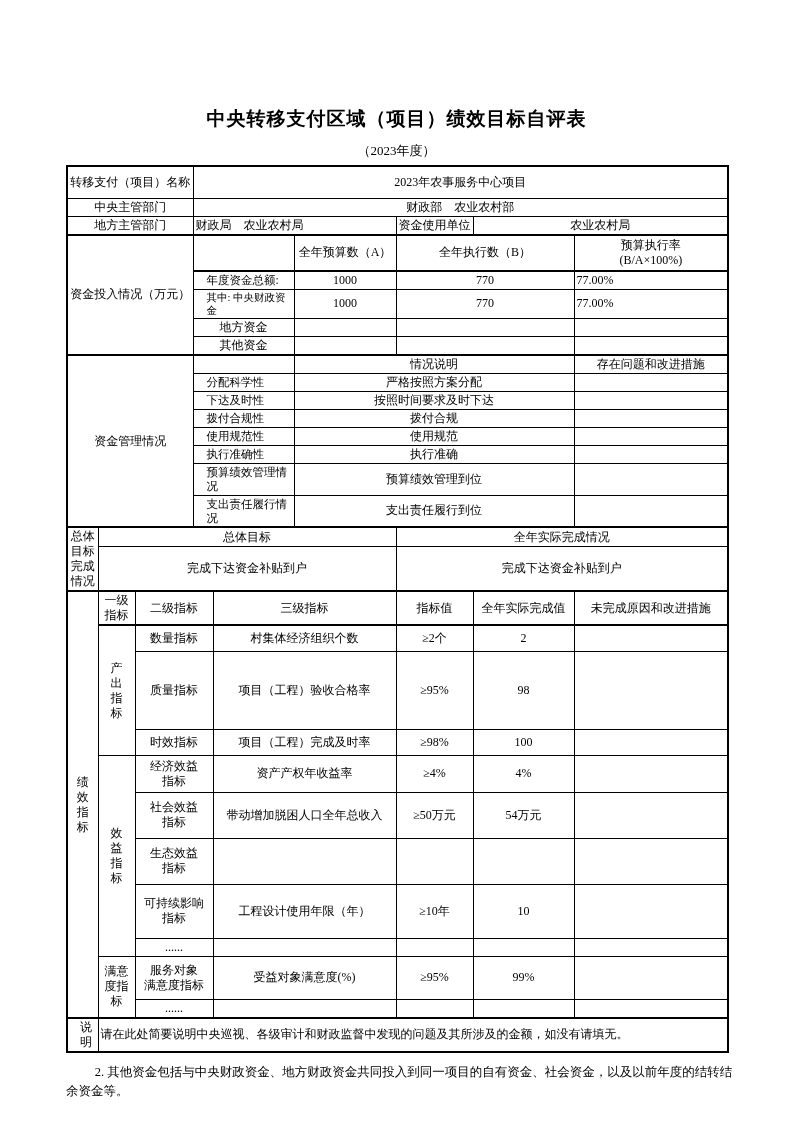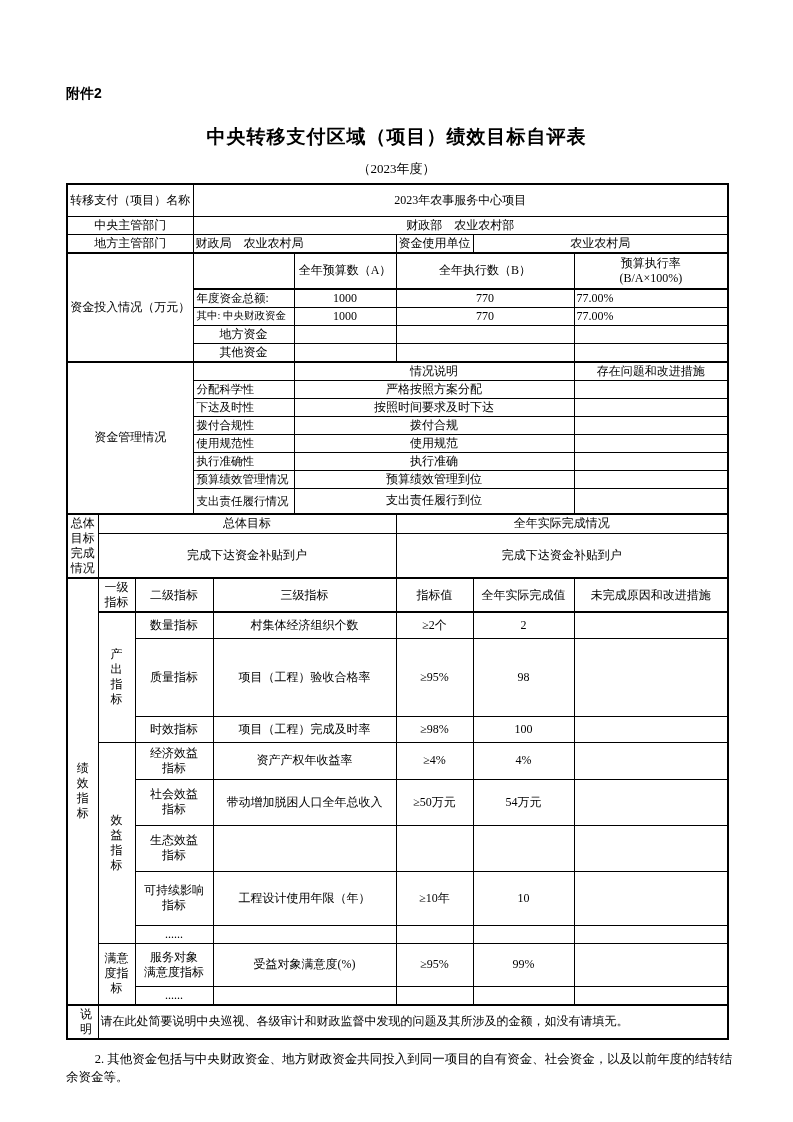--- a/index.html
+++ b/index.html
@@ -11,34 +11,33 @@
   .page{padding:85px 0 0 66px;width:700px;}
   .attachment{font-family:"Liberation Sans","DejaVu Sans",sans-serif;font-size:14px;font-weight:bold;}
   .title{width:661px;text-align:center;font-family:"Liberation Sans","DejaVu Sans",sans-serif;
     font-size:19px;font-weight:bold;margin:21px 0 10px 0;letter-spacing:1px;}
   .subtitle{width:661px;text-align:center;font-size:13px;margin-bottom:5px;}
   table.main{border-collapse:collapse;table-layout:fixed;width:661px;border:2px solid #000;}
   td{border:1px solid #000;font-size:12px;text-align:center;vertical-align:middle;
      padding:1px 2px;overflow:hidden;line-height:1.25;word-break:break-all;}
   td.left{text-align:left;}
   td.pre{white-space:pre-line;}
-  td.sublabel{text-align:left;font-size:11.5px;padding-left:3px;}
+  td.sublabel{text-align:left;font-size:11.5px;padding-left:13px;}
   td.small{font-size:10.5px;}
   td.nowrap{white-space:nowrap;padding-left:1px;padding-right:1px;}
   tr.sep > td, td.sepb{border-bottom-width:2px;}
   .notes{width:670px;margin-top:10px;font-size:12.5px;}
   .note{margin:0 0 10px 0;line-height:1.5;}
   .note.indent{text-indent:2.3em;}
 </style>
 </head>
 <body>
 
 <div class="page">
 
-  <div class="attachment">附件2</div>
   <div class="title">中央转移支付区域（项目）绩效目标自评表</div>
   <div class="subtitle">（2023年度）</div>
 
   <table class="main">
     <colgroup>
       <col style="width:31px">
         <col style="width:37px">
         <col style="width:58px">
       <col style="width:20px">
         <col style="width:81px">

